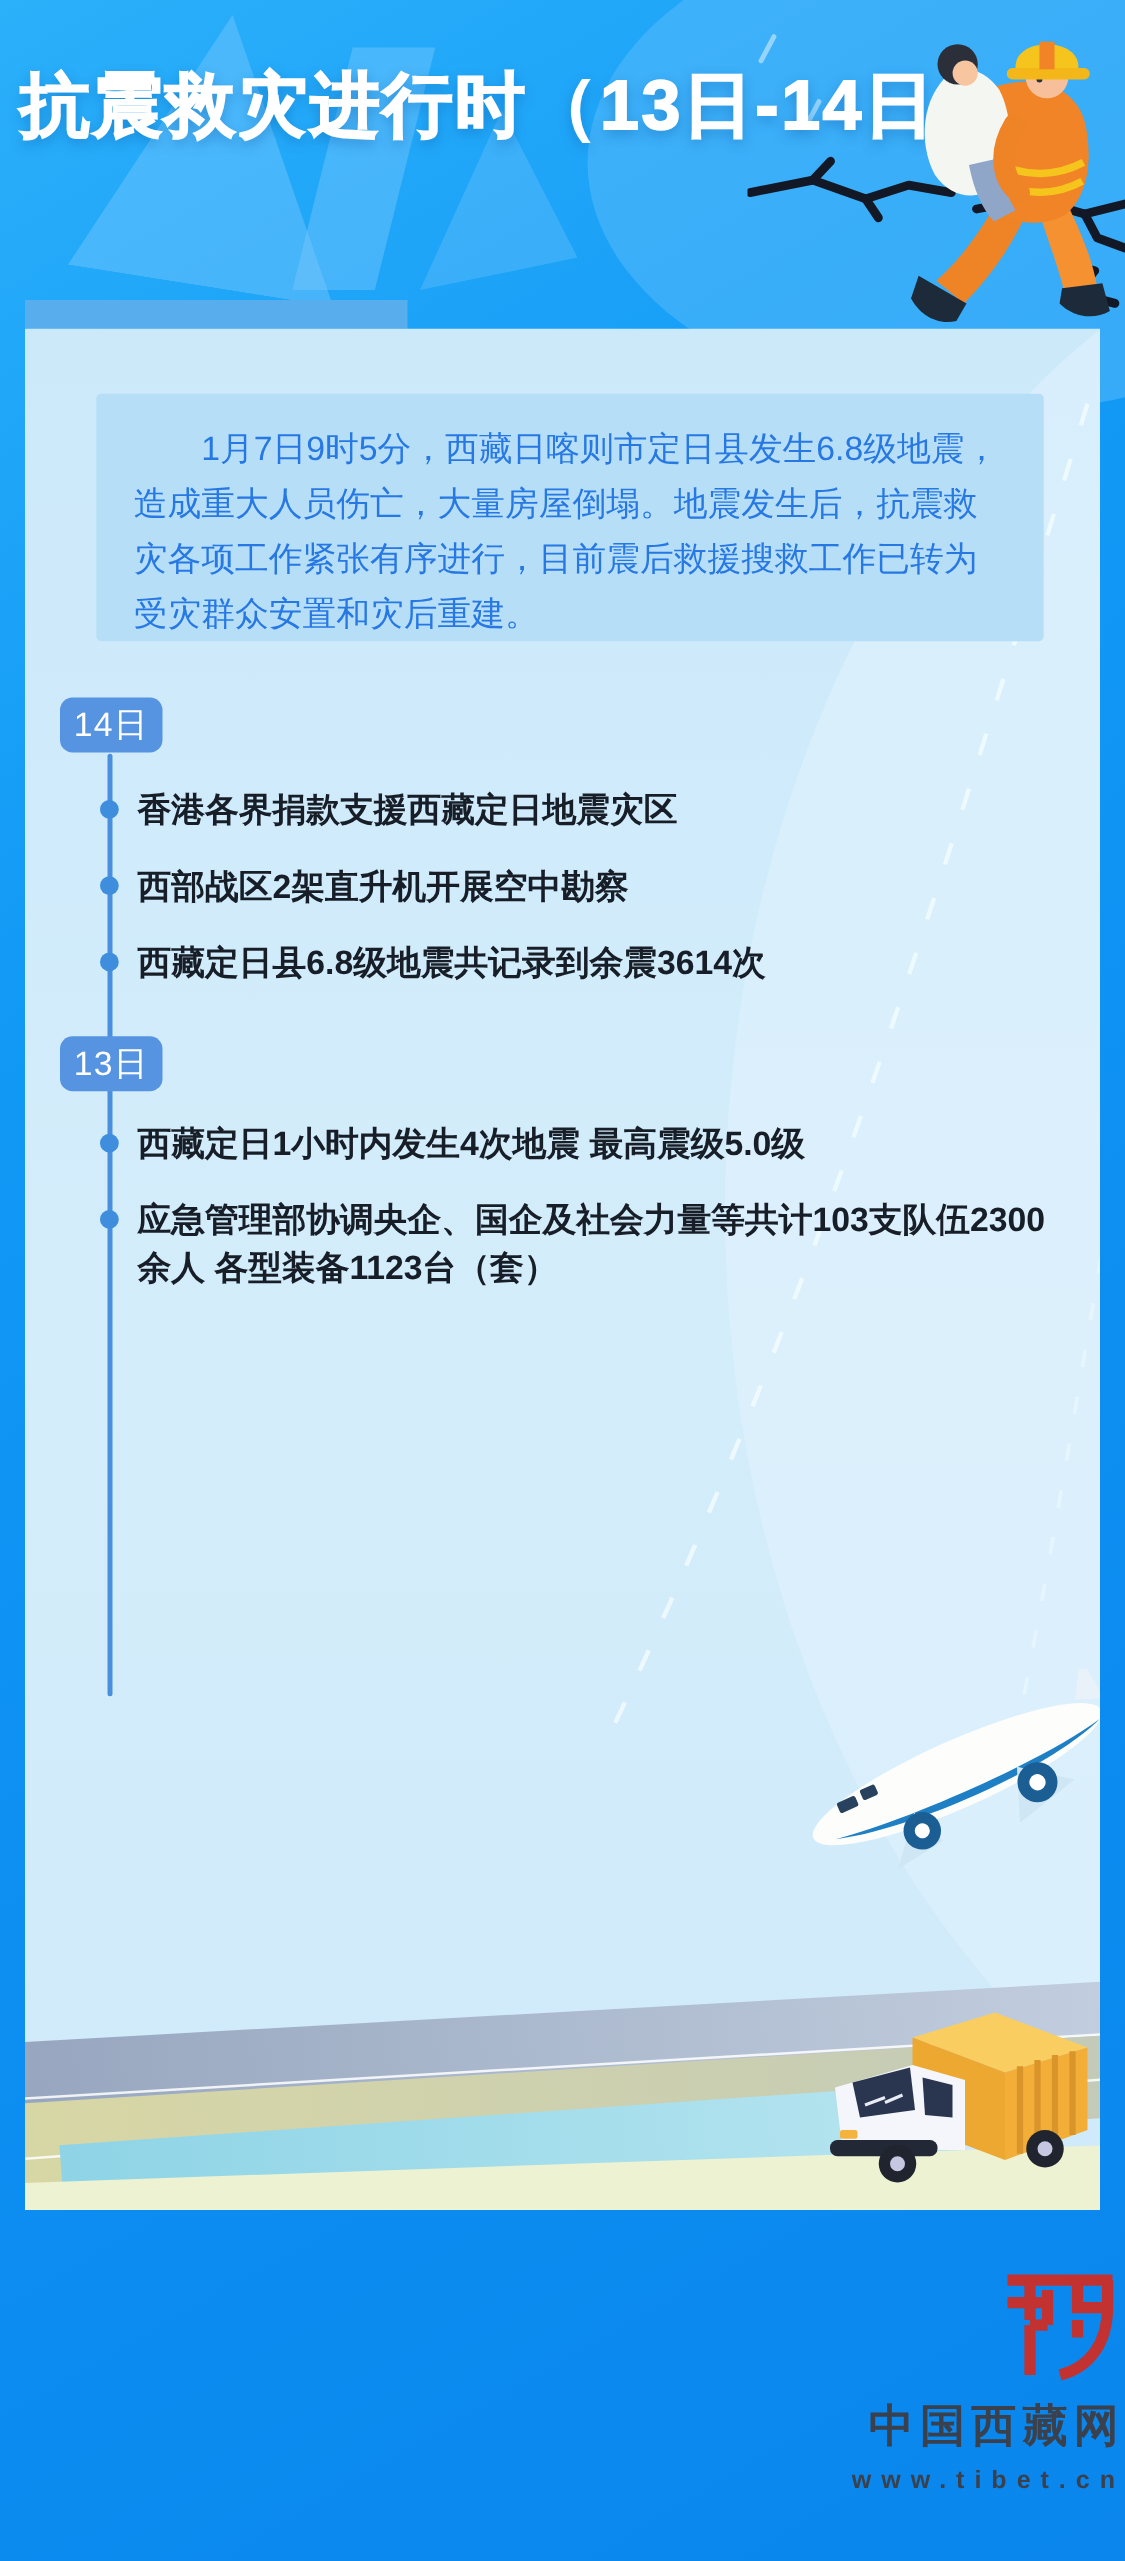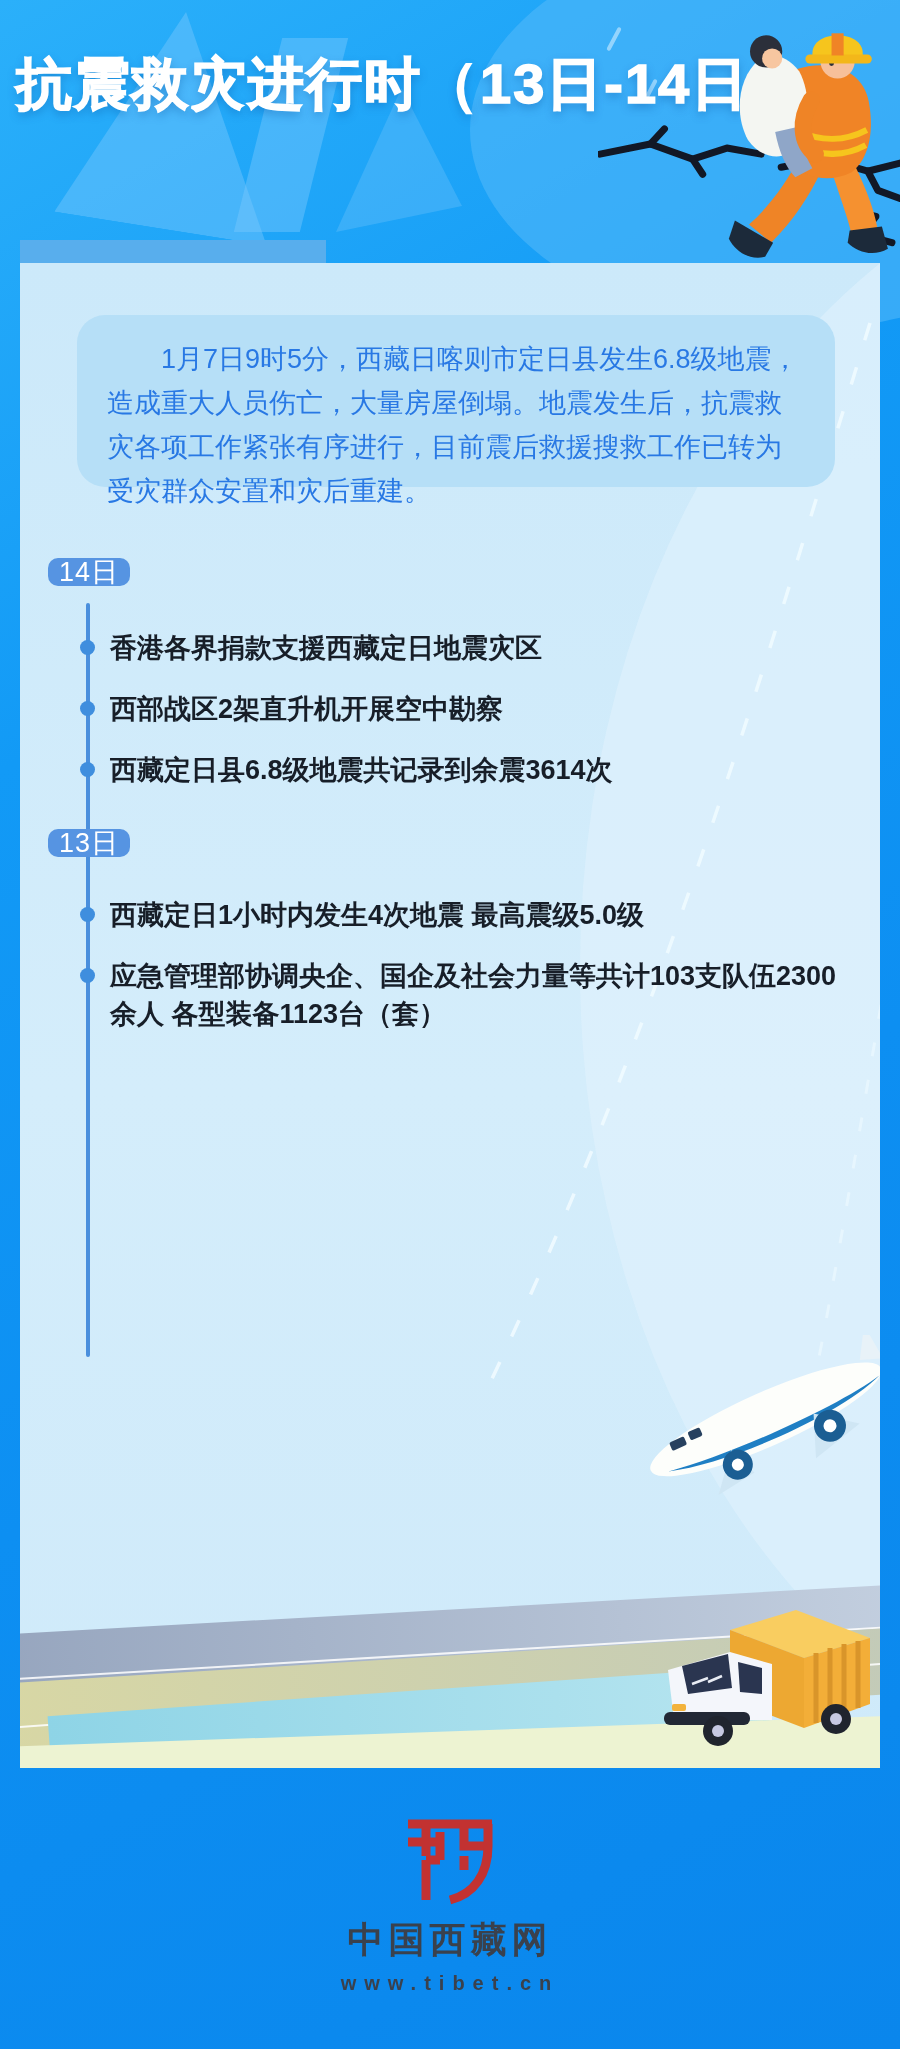--- a/index.html
+++ b/index.html
@@ -18,24 +18,24 @@
     line-height:1.15;letter-spacing:2px;white-space:nowrap;
     text-shadow:0 4px 10px rgba(8,70,150,.38);-webkit-text-stroke:1.5px #fff;}
   .platform{position:absolute;left:20px;top:240px;width:306px;height:23px;background:#58aeed;z-index:2;}
   .hero{position:absolute;left:598px;top:0;width:302px;height:274px;z-index:5;pointer-events:none;}
   
   .panel{position:absolute;left:20px;top:263px;width:860px;height:1505px;overflow:hidden;z-index:2;
     background:linear-gradient(180deg,#cce9fa 0%,#d4edfb 55%,#cfeafa 100%);}
   .panel-light{position:absolute;left:560px;top:-120px;width:1250px;height:1650px;border-radius:50%;
     background:rgba(226,243,253,.55);z-index:0;}
   .panel-deco{position:absolute;left:0;top:0;z-index:0;}
-  .intro-box{position:absolute;left:57px;top:52px;width:758px;height:172px;box-sizing:border-box;
-    border-radius:28px;background:#b6dff7;padding:22px 30px 0 30px;z-index:2;}
+  .intro-box{position:absolute;left:57px;top:52px;width:758px;height:198px;box-sizing:border-box;
+    border-radius:4px;background:#b6dff7;padding:22px 30px 0 30px;z-index:2;}
   .intro-text{color:#2878e4;font-size:27px;line-height:44px;text-indent:2em;font-weight:500;}
-  .day-tag{position:absolute;left:28px;width:82px;height:28px;background:#5694e2;border-radius:10px;
+  .day-tag{position:absolute;left:28px;width:82px;height:44px;background:#5694e2;border-radius:10px;
     color:#fff;font-size:27px;display:flex;align-items:center;justify-content:center;
     letter-spacing:1px;z-index:3;}
   .tag-14{top:295px;} .tag-13{top:566px;}
   .tl-line{position:absolute;left:66px;top:340px;width:4px;height:754px;background:#4a8fdd;border-radius:2px;z-index:1;}
   .bullet-list{position:absolute;left:60px;width:772px;z-index:2;list-style:none;margin:0;padding:0;}
   .list-14{top:366px;} .list-13{top:633px;}
   .bullet-item{position:relative;padding-left:30px;font-size:27px;line-height:38px;color:#171e28;
     font-weight:bold;margin-bottom:23px;}
   .bullet-item::before{content:"";position:absolute;left:0;top:11px;width:15px;height:15px;
     border-radius:50%;background:#3f8ede;}
@@ -48,21 +48,21 @@
   .band-khaki{left:-30px;top:112px;width:940px;height:66px;transform:rotate(-3.6deg);
     background:linear-gradient(90deg,#d8d7a4,#c2cab9);}
   .band-teal{left:30px;top:148px;width:720px;height:95px;transform:rotate(-4deg);
     background:linear-gradient(90deg,#8ed4e6,#b7e5f0);}
   .band-pale{left:-20px;top:188px;width:920px;height:52px;transform:rotate(-2deg);background:#edf3d2;}
   .hair{position:absolute;height:2px;background:rgba(255,255,255,.85);width:980px;}
   .hair1{left:-40px;top:108px;transform:rotate(-3.4deg);}
   .hair2{left:-40px;top:150px;transform:rotate(-4.2deg);}
   .truck{position:absolute;left:618px;top:1337px;width:248px;height:150px;z-index:3;}
   
-  .footer{position:absolute;left:0;top:1768px;width:900px;text-align:center;z-index:2;}
+  .footer{position:absolute;left:0;top:1768px;width:900px;text-align:right;z-index:2;}
   .logo{margin-top:44px;}
   .site-name{color:#3a414d;font-size:36px;font-weight:bold;letter-spacing:5px;margin-top:4px;}
   .site-url{color:#3a414d;font-size:20px;letter-spacing:8px;margin-top:7px;font-weight:bold;}
   .credits{color:#11161d;font-size:21px;margin-top:26px;letter-spacing:1px;}
 </style>
 </head>
 <body>
 
 <div class="poster">
 

